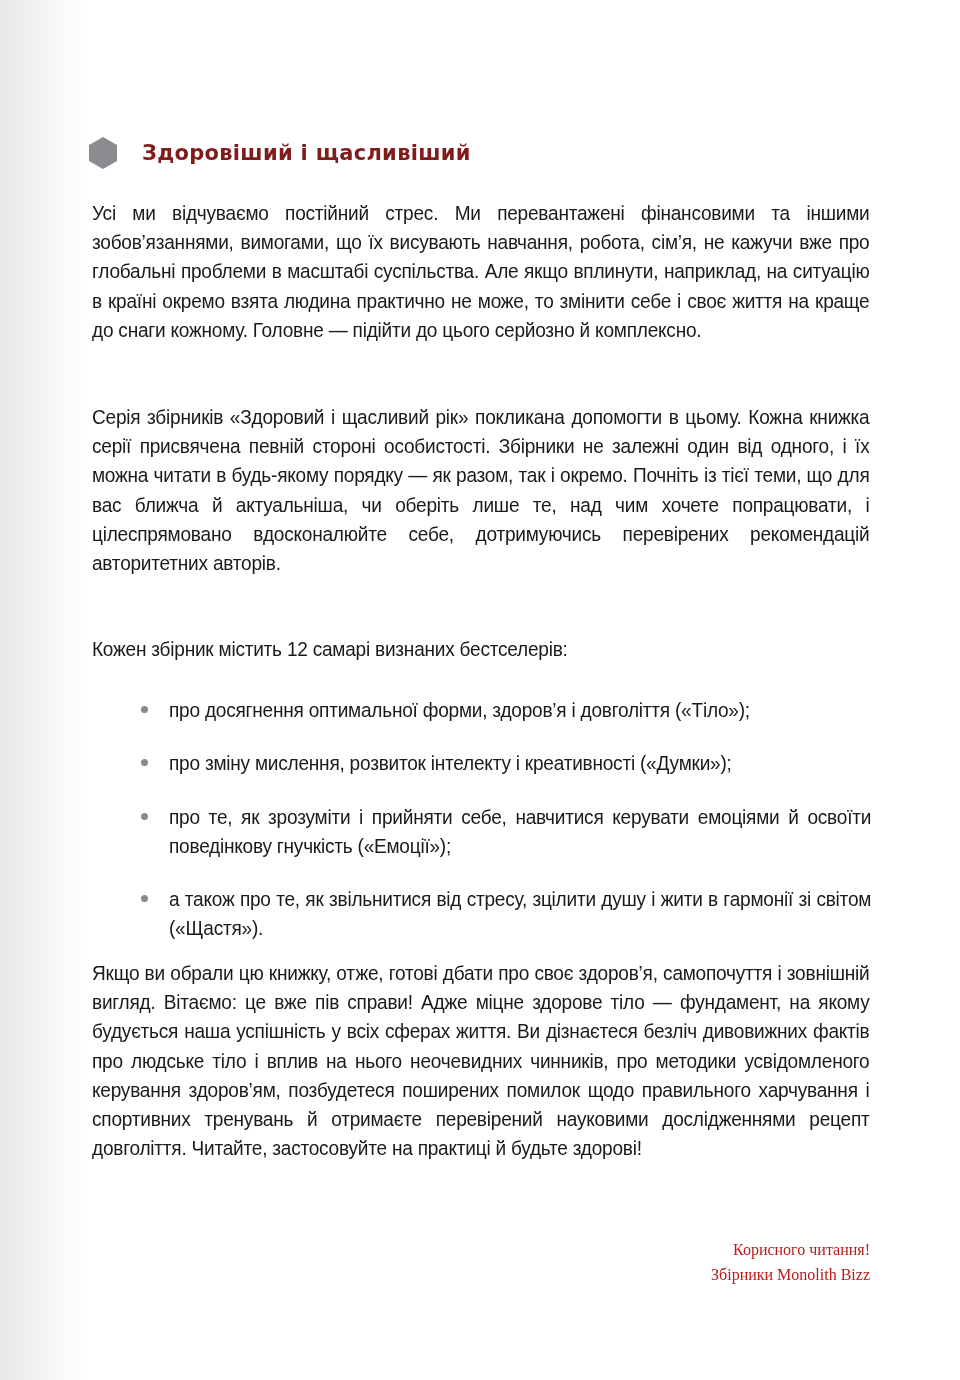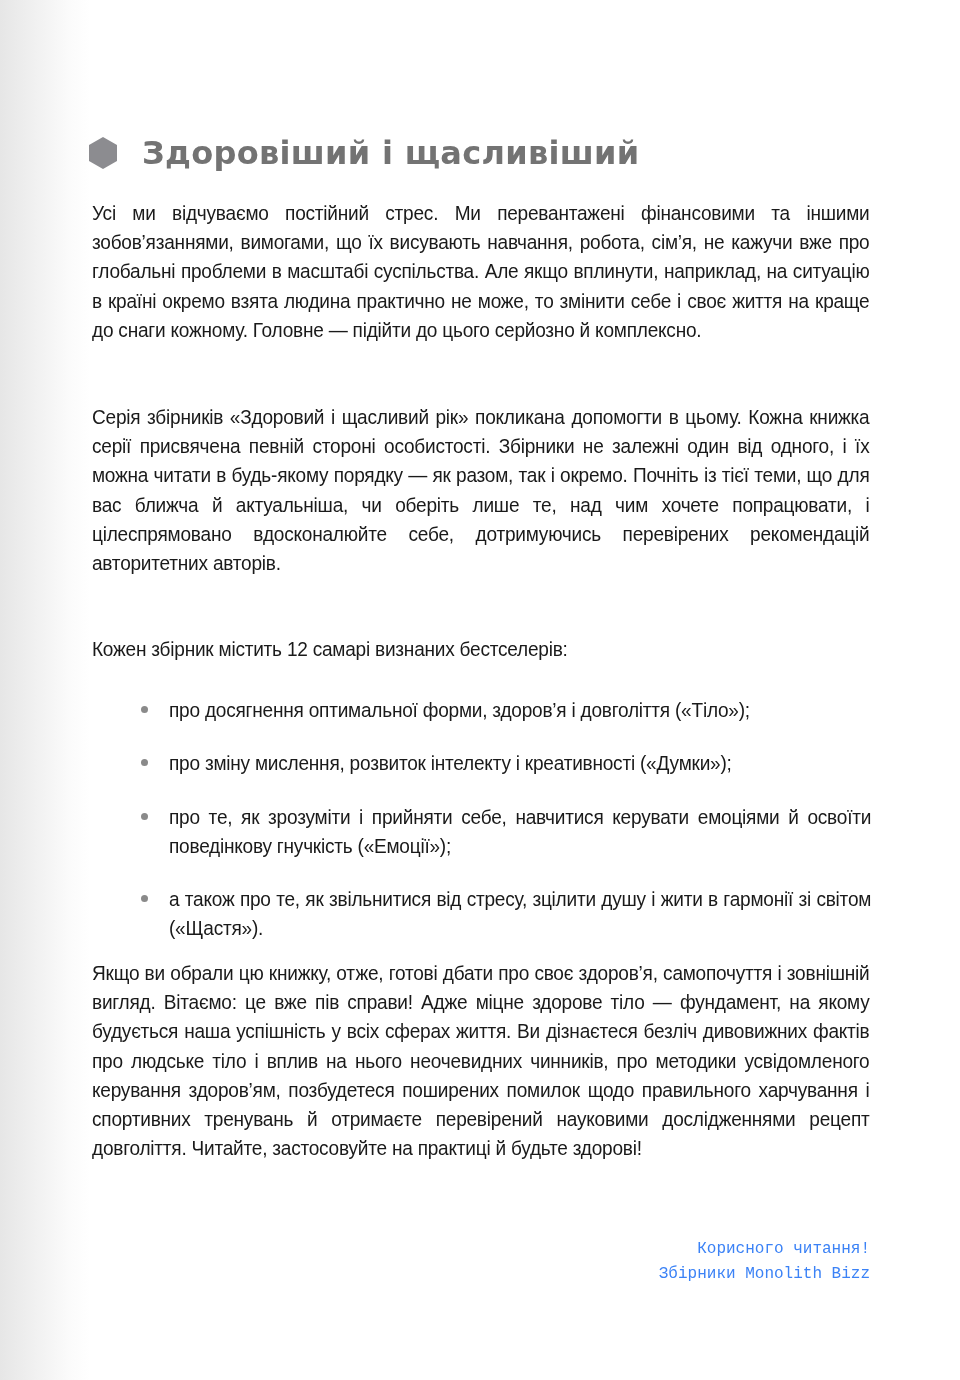--- a/index.html
+++ b/index.html
@@ -11,21 +11,21 @@
     position: relative;
   }
   .page { position: absolute; left: 92px; top: 0; width: 778px; }
   .heading {
     position: absolute; left: 0; top: 133px; height: 40px;
     display: flex; align-items: center;
   }
   .hex { width: 30px; height: 34px; margin-left: -4px; margin-right: 24px; }
   .heading-text {
     font-family: "DejaVu Sans", sans-serif; font-weight: bold;
-    font-size: 32px; letter-spacing: 0.3px; color: #737373;
+    font-size: 21px; letter-spacing: 0.3px; color: #7f1d1d;
   }
   .text {
     font-size: 20.5px; line-height: 29.2px; text-align: justify;
     letter-spacing: -0.25px; margin: 0;
     transform: scaleX(0.93); transform-origin: left top; width: 836px;
   }
   #p1 { position: absolute; top: 198px; left: 0; }
   #p2 { position: absolute; top: 402px; left: 0; }
   #p3 { position: absolute; top: 634px; left: 0; }
   #p4 { position: absolute; top: 958px; left: 0; }
@@ -37,21 +37,21 @@
     position: absolute; left: 49px; top: 11px; width: 7px; height: 7px;
     border-radius: 50%; background: #8a8a8a;
   }
   .bullet .btext {
     position: absolute; left: 77px;
     font-size: 20.5px; line-height: 29.2px; text-align: justify; letter-spacing: -0.25px;
     transform: scaleX(0.93); transform-origin: left top; width: 755px;
   }
   .sign {
     position: absolute; right: 90px; top: 1237px; text-align: right;
-    font-family: Liberation Mono, monospace; font-size: 16px; line-height: 25px; color: #3b82f6;
+    font-family: Liberation Serif, serif; font-size: 16px; line-height: 25px; color: #b91c1c;
   }
 </style>
 </head>
 <body>
 
 <div class="page">
 
   <div class="heading">
     <svg class="hex" viewBox="0 0 30 34">
       <polygon points="15,1 29,9 29,25 15,33 1,25 1,9" fill="#8c8c90"></polygon>

